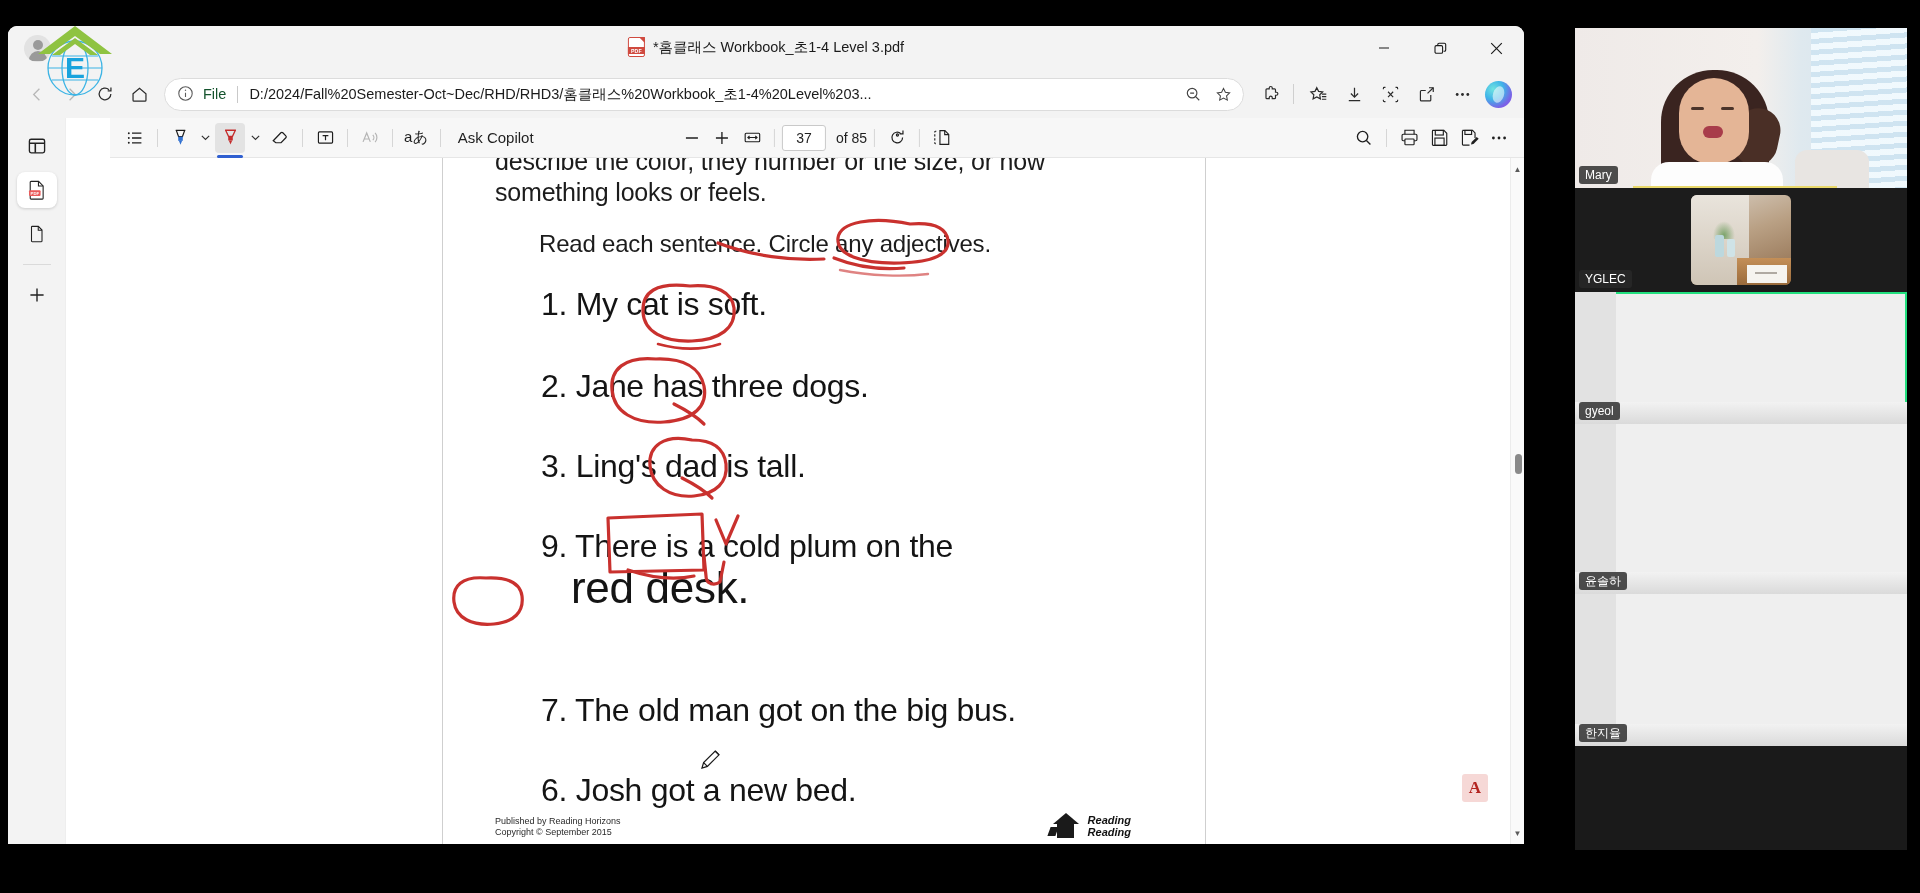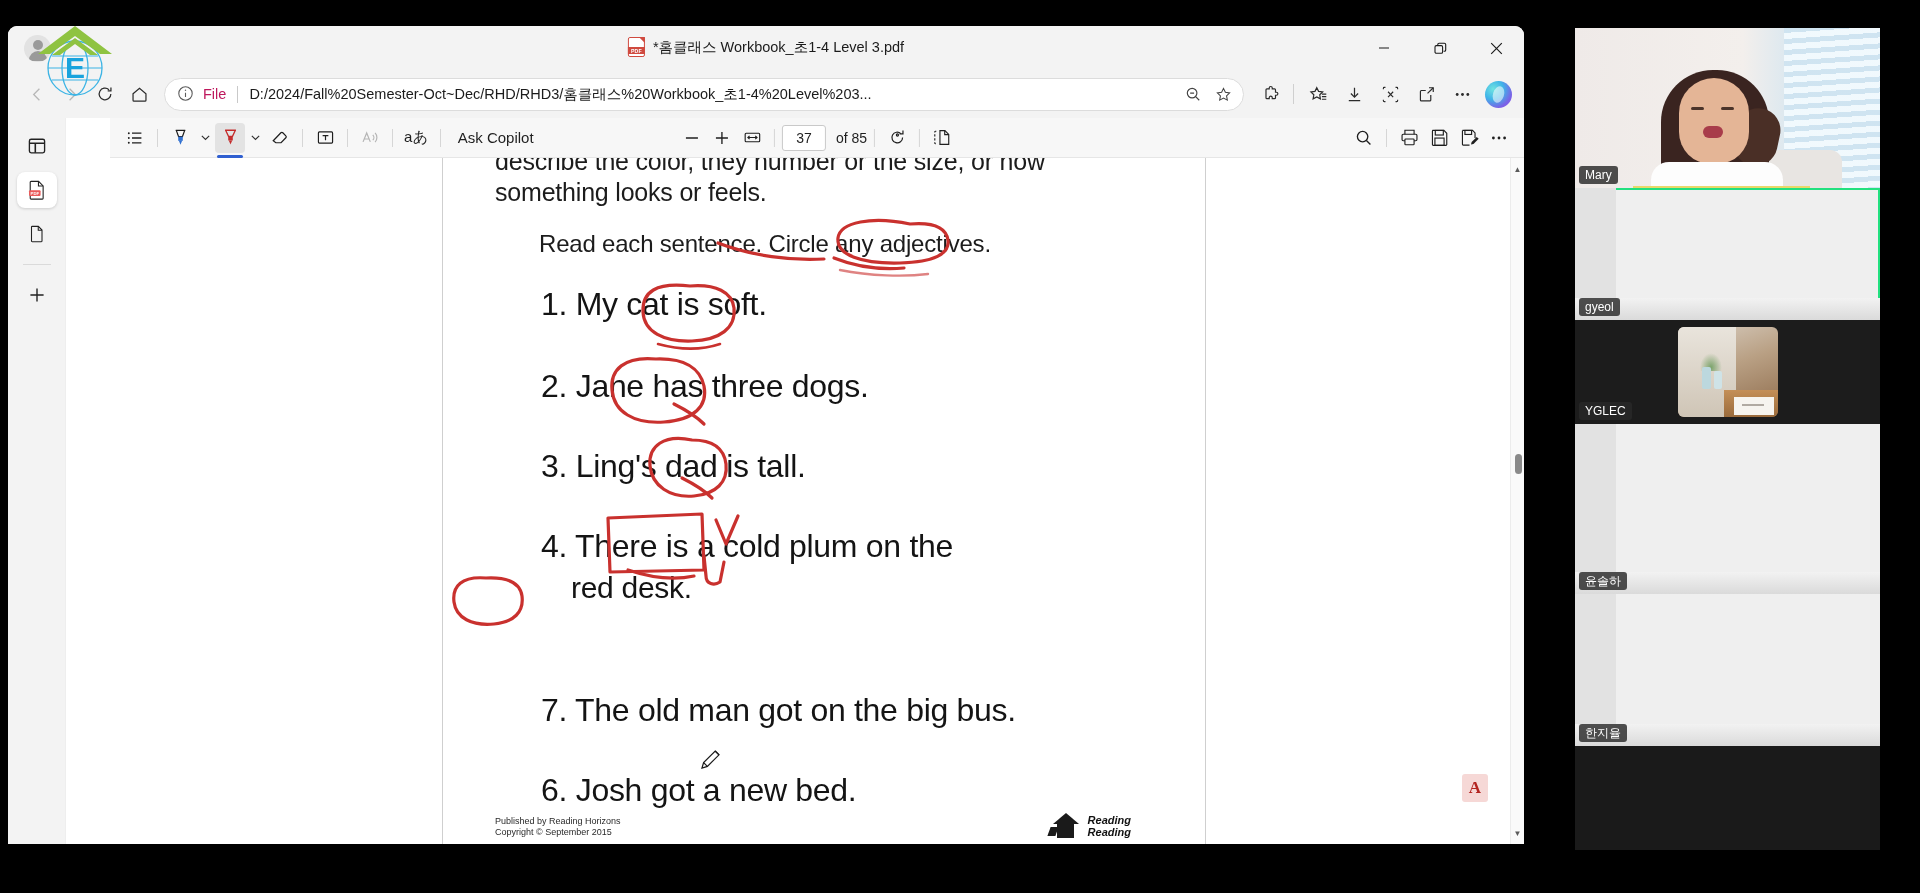--- a/index.html
+++ b/index.html
@@ -78,21 +78,21 @@
     border-radius: 5px; color: #2b2b2b;
   }
   .navicon.disabled { color: #b8b8b8; }
   .omnibox {
     flex: 1; height: 33px; margin: 0 8px;
     background: #fff; border: 1px solid #dcdcdc; border-radius: 17px;
     display: flex; align-items: center; padding: 0 6px 0 12px;
     overflow: hidden;
   }
   .omni-info { width: 18px; height: 18px; flex: none; color: #5c5c5c; margin-right: 8px; }
-  .omni-file { font-size: 14.5px; color: #be185d; flex: none; }
+  .omni-file { font-size: 14.5px; color: #14532d; flex: none; }
   .omni-sep { width: 1px; height: 17px; background: #c9c9c9; margin: 0 11px; flex: none; }
   .omni-url {
     font-size: 14.5px; color: #1b1b1b; flex: 1;
     white-space: nowrap; overflow: hidden; text-overflow: clip;
   }
   .omni-right { display: flex; align-items: center; gap: 2px; flex: none; }
   .omni-btn {
     width: 28px; height: 28px; border-radius: 50%;
     display: flex; align-items: center; justify-content: center; color: #444;
   }
@@ -182,21 +182,21 @@
     position: absolute; left: 98px;
     font-size: 32px; line-height: 40px; color: #141414; letter-spacing: -.3px;
     white-space: pre;
   }
   .q1 { top: 126px; }
   .q2 { top: 208px; }
   .q3 { top: 288px; }
   .q4 { top: 368px; }
   .q5 { top: 532px; }
   .q6 { top: 612px; }
-  .q4b { position: absolute; left: 128px; top: 410px; font-size: 30px; line-height: 40px; color: #141414; letter-spacing: -.3px;}
+  .q4b { position: absolute; left: 128px; top: 410px; font-size: 44px; line-height: 40px; color: #141414; letter-spacing: -.3px;}
 
   .footer-pub {
     position: absolute; left: 52px; bottom: 6px;
     font-size: 9px; line-height: 11px; color: #2a2a2a;
   }
   .footer-logo {
     position: absolute; right: 74px; bottom: 6px;
     display: flex; align-items: flex-end; gap: 4px;
   }
   .footer-logo .mark {
@@ -238,21 +238,21 @@
   .vscroll .arrow.up { top: 4px; }
   .vscroll .arrow.down { bottom: 4px; }
   .vscroll .thumb {
     position: absolute; left: 4px; width: 7px; top: 296px; height: 20px;
     background: #8a8a8a; border-radius: 4px;
   }
 
   
   .videopanel {
     position: absolute; left: 1575px; top: 28px;
-    width: 305px; height: 822px; background: #1a1a1a;
+    width: 332px; height: 822px; background: #1a1a1a;
   }
   .vtile { position: relative; overflow: hidden; background: #202020; }
   .vtile .name {
     position: absolute; left: 4px; bottom: 4px;
     background: rgba(40,40,40,.82); color: #fff;
     font-size: 12px; padding: 2px 6px; border-radius: 3px; line-height: 14px;
     max-width: 95%; white-space: nowrap; overflow: hidden;
   }
   .vtile.active { outline: 2.5px solid #22e07f; outline-offset: -2.5px; }
 
@@ -647,21 +647,21 @@
           <div class="page-gutter-left"></div>
 
           <div class="page">
             <div class="doc-text">
               <div class="lead l1">describe the color, they number or the size, or how</div>
               <div class="lead l2">something looks or feels.</div>
               <div class="instruction">Read each sentence. Circle any adjectives.</div>
               <div class="q q1">1. My cat is soft.</div>
               <div class="q q2">2. Jane has three dogs.</div>
               <div class="q q3">3. Ling's dad is tall.</div>
-              <div class="q q4">4. There is a cold plum on the</div>
+              <div class="q q4">9. There is a cold plum on the</div>
               <div class="q4b">red desk.</div>
               <div class="q q5">7. The old man got on the big bus.</div>
               <div class="q q6">6. Josh got a new bed.</div>
             </div>
 
             <div class="footer-pub">
               <div>Published by Reading Horizons</div>
               <div>Copyright © September 2015</div>
             </div>
 
@@ -736,38 +736,38 @@
       <div class="person-hair2"></div>
       <div class="person-face"></div>
       <div class="eye l"></div>
         <div class="eye r"></div>
       <div class="lips"></div>
       <div class="shirt"></div>
       <div class="yellowline"></div>
       <span class="name">Mary</span>
     </div>
 
-    <div class="vtile tile-plain tile-gyeol active">
-      <div class="left-strip"></div>
-        <div class="blur-band"></div>
-      <span class="name">gyeol</span>
-    </div>
-
     <div class="vtile tile-yglec">
       <div class="thumb-inner">
         <div class="wall"></div>
           <div class="plant"></div>
         <div class="vase"></div>
           <div class="vase2"></div>
         <div class="desk"></div>
           <div class="paper"></div>
       </div>
       <span class="name">YGLEC</span>
     </div>
 
+    <div class="vtile tile-plain tile-gyeol active">
+      <div class="left-strip"></div>
+        <div class="blur-band"></div>
+      <span class="name">gyeol</span>
+    </div>
+
     <div class="vtile tile-plain tile-sol">
       <div class="left-strip"></div>
         <div class="blur-band"></div>
       <span class="name">윤솔하</span>
     </div>
 
     <div class="vtile tile-plain tile-han">
       <div class="left-strip"></div>
         <div class="blur-band"></div>
       <span class="name">한지율</span>

